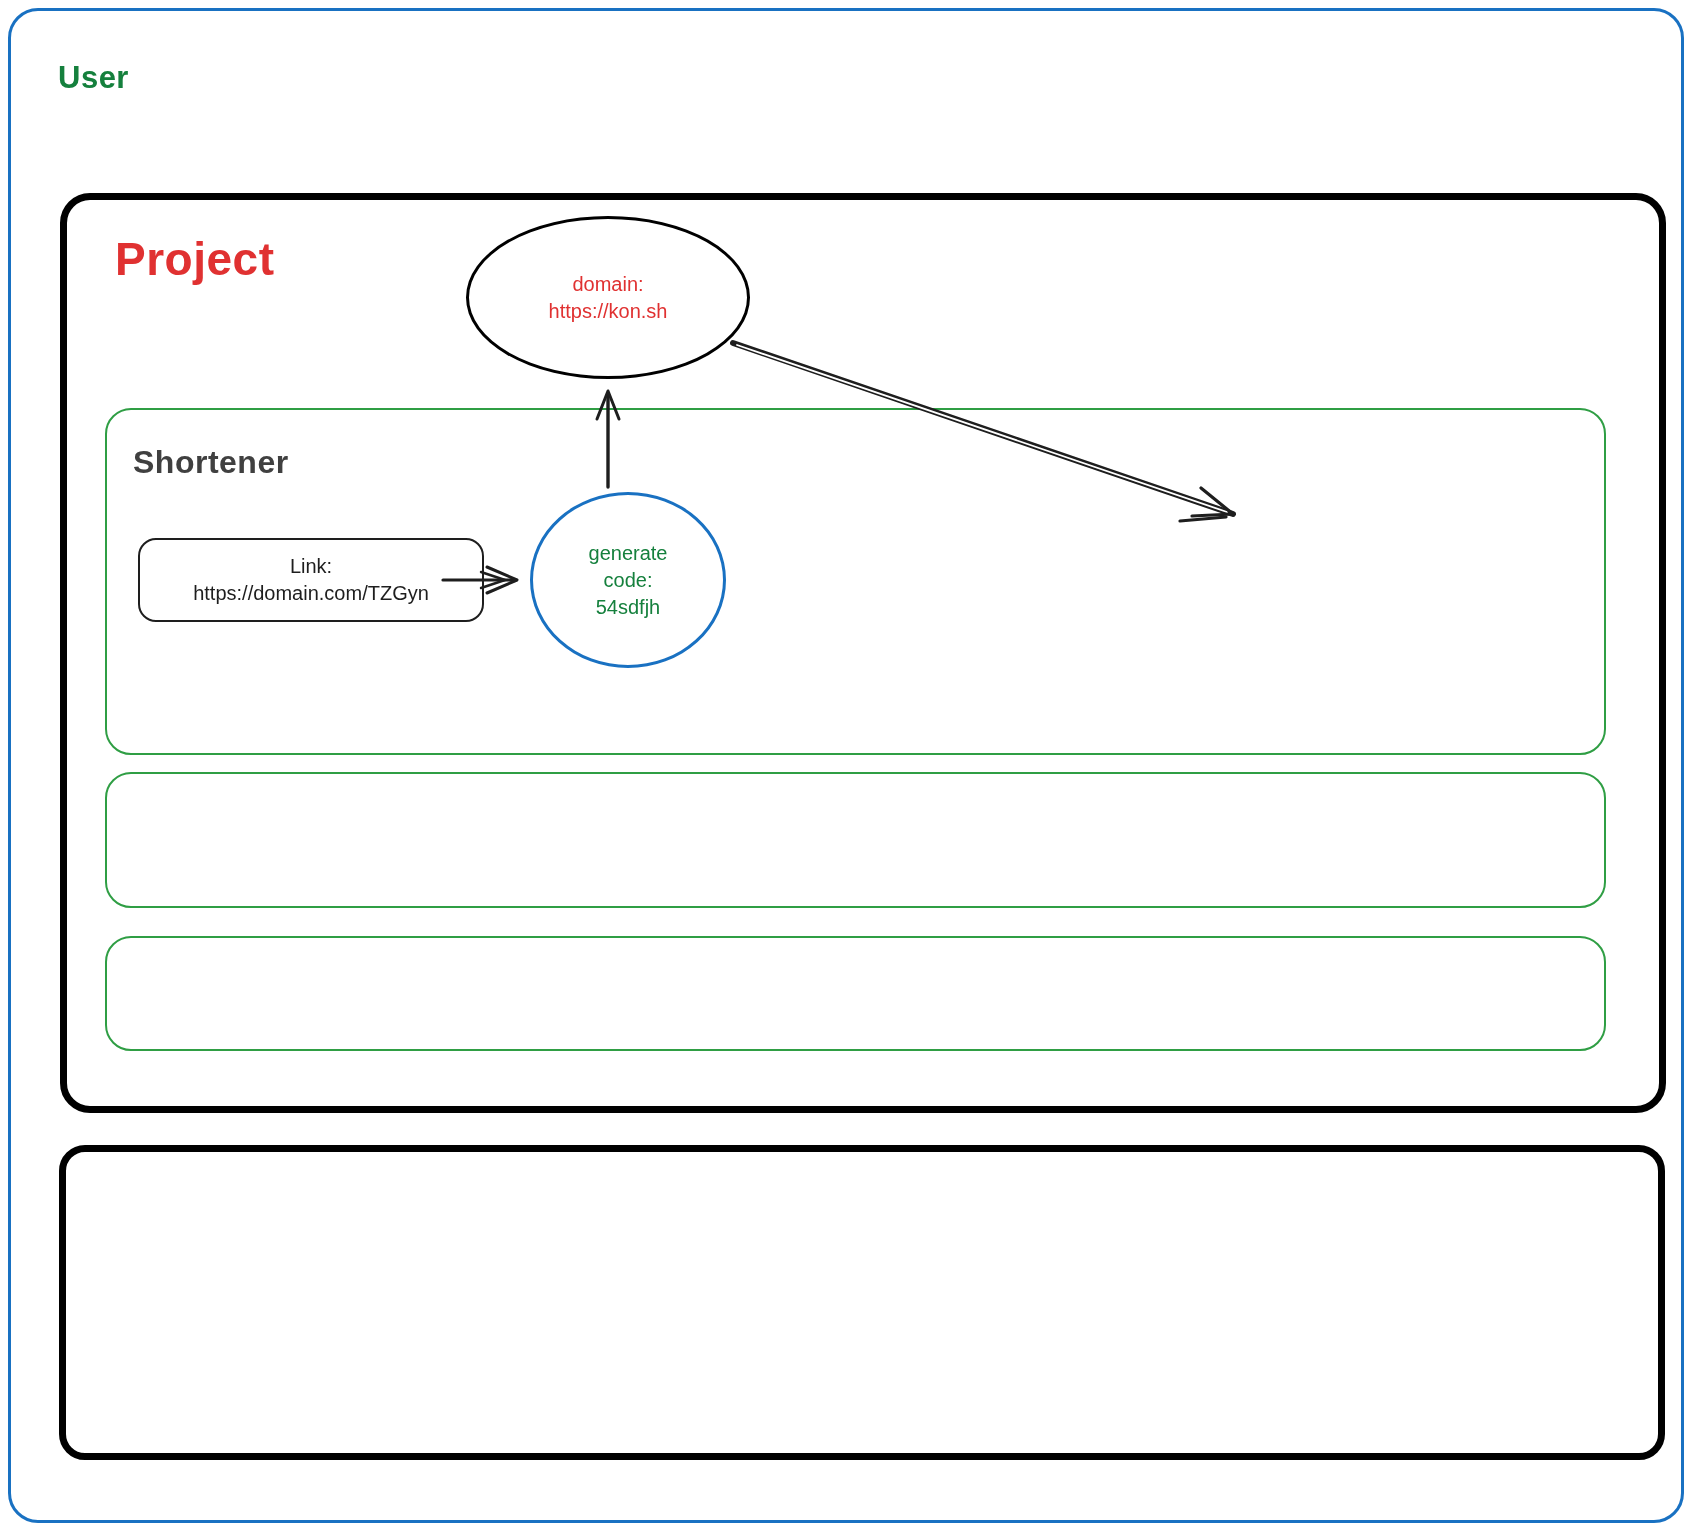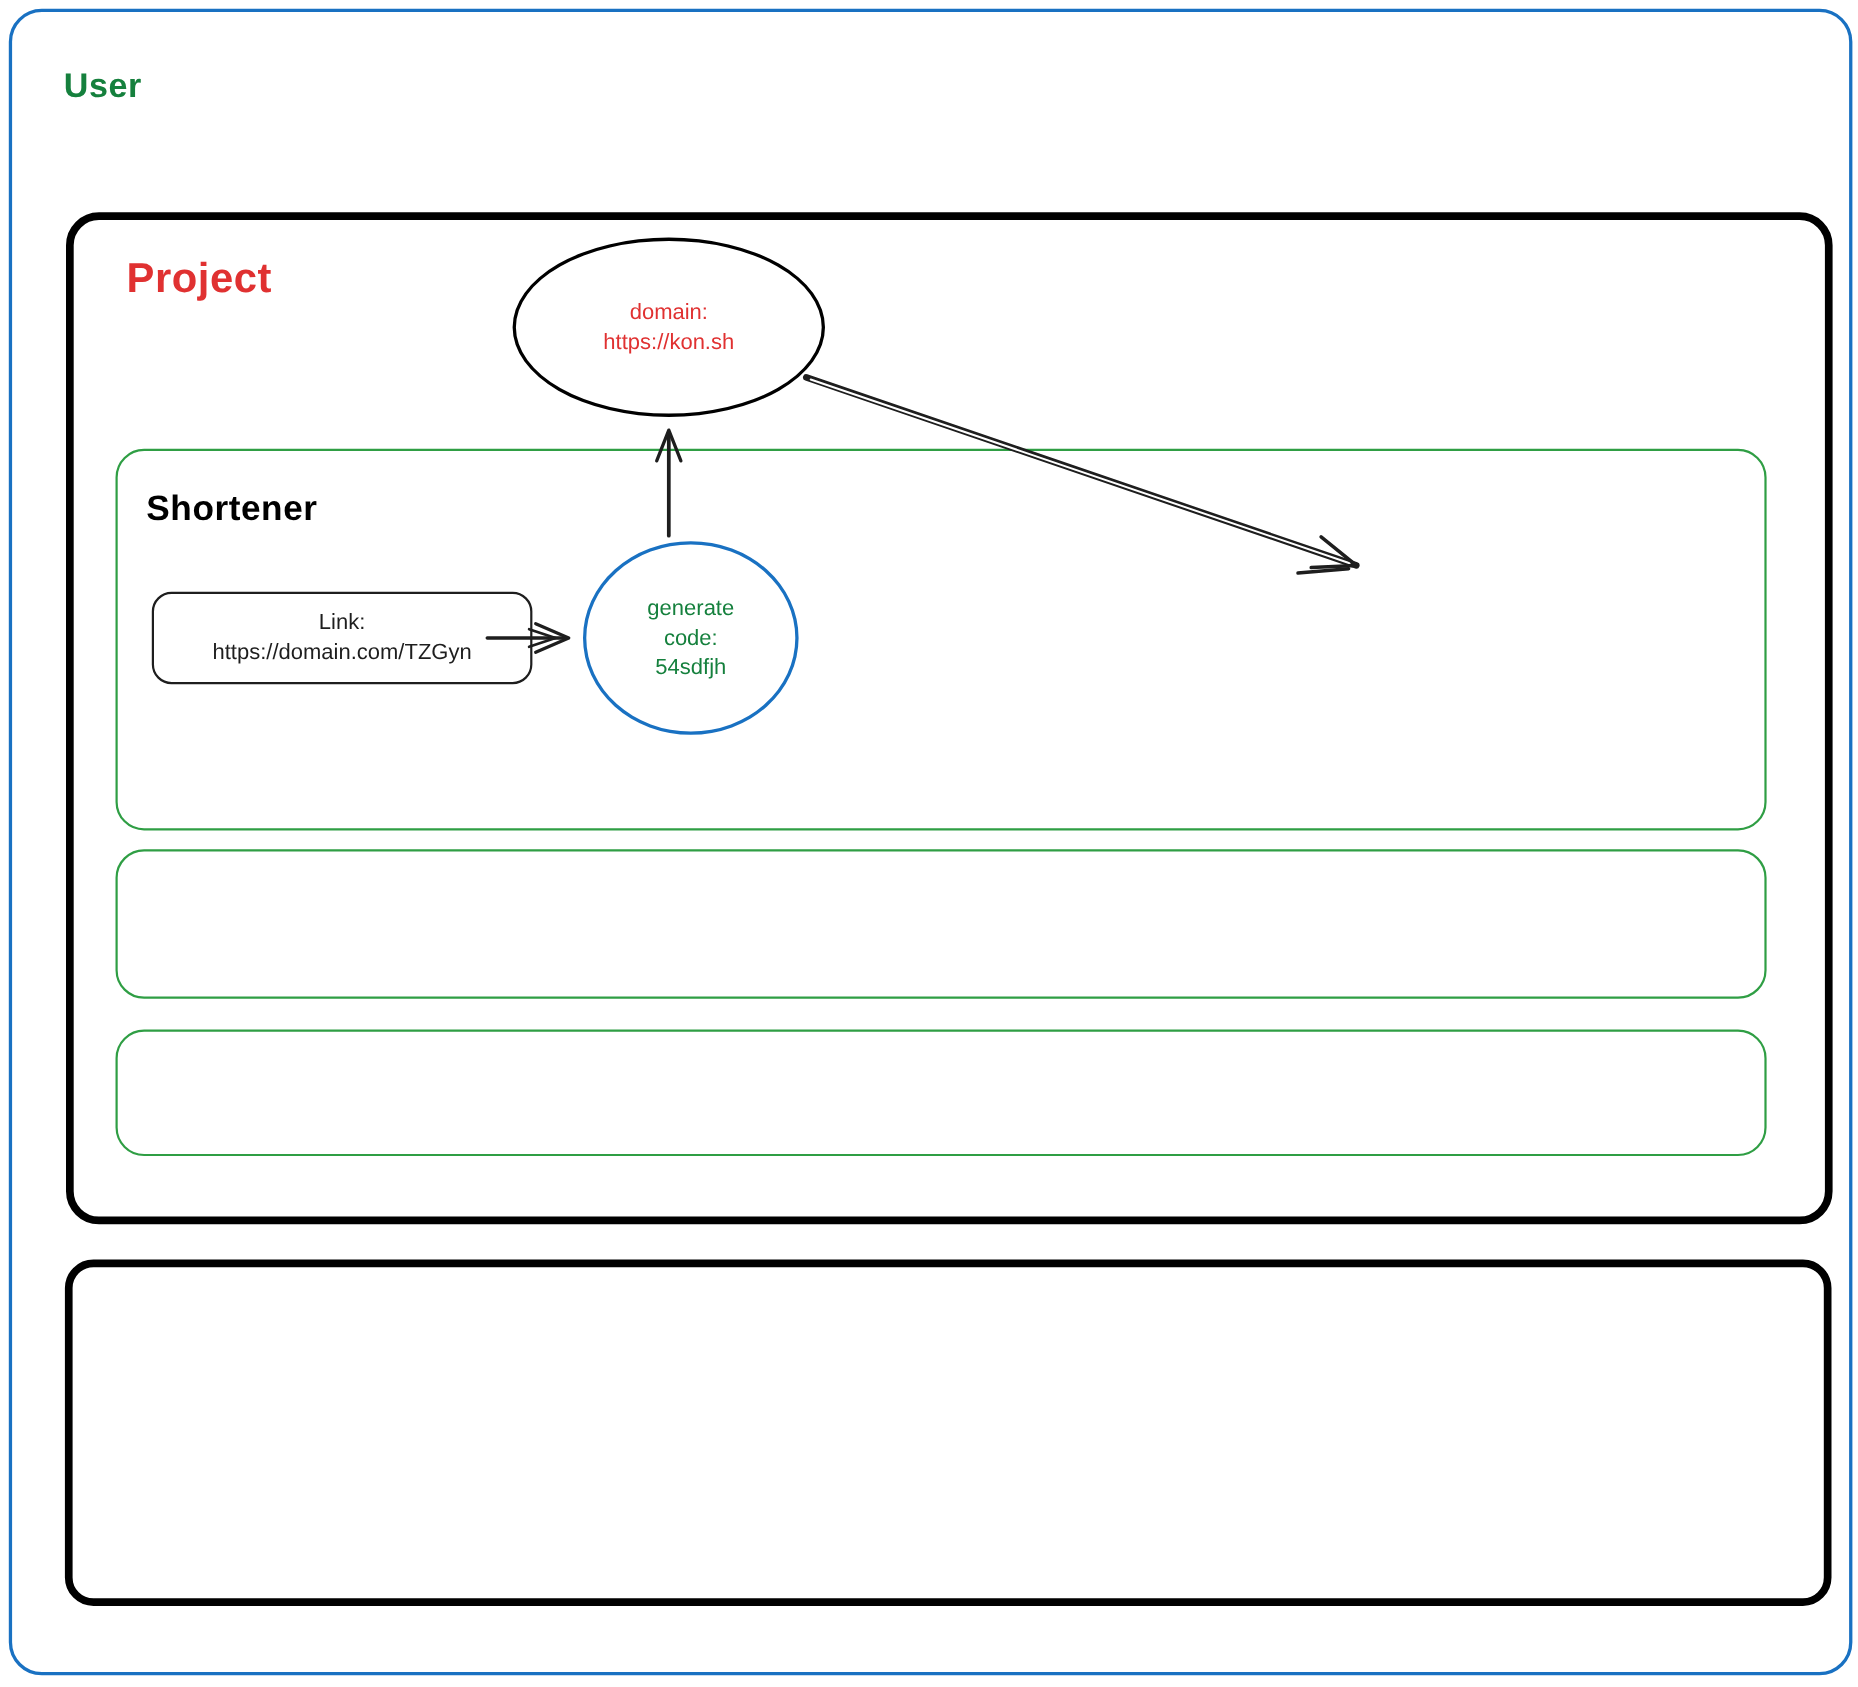--- a/index.html
+++ b/index.html
@@ -38,32 +38,32 @@
   }
   .node-line {
     font-size: 20px;
     line-height: 27px;
     font-weight: 500;
     white-space: nowrap;
   }
   
   .c-blue   { color: #15803d; }
   .c-red    { color: #e03131; }
-  .c-green  { color: #000000; }
+  .c-green  { color: #404040; }
   .c-ink    { color: #1e1e1e; }
   .b-blue   { border: 3px solid #1971c2; justify-content: center; }
   .b-red    { border: 7px solid #000000; }
   .b-green  { border: 2.5px solid #2f9e44; }
   .b-ink    { border: 2.5px solid #1e1e1e; }
 
   #user-frame      { left: 8px;    top: 8px;    width: 1676px; height: 1515px; border-radius: 30px; }
   #user-label      { left: 58px;   top: 60px;   font-size: 31px; }
 
   #project-frame   { left: 60px;   top: 193px;  width: 1606px; height: 920px;  border-radius: 30px; }
-  #project-label   { left: 115px;  top: 232px;  font-size: 38px; }
+  #project-label   { left: 115px;  top: 232px;  font-size: 46px; }
 
   #shortener-frame { left: 105px;  top: 408px;  width: 1501px; height: 347px;  border-radius: 26px; }
   #shortener-label { left: 133px;  top: 444px;  font-size: 32px; }
 
   #green-empty-1   { left: 105px;  top: 772px;  width: 1501px; height: 136px;  border-radius: 26px; }
   #green-empty-2   { left: 105px;  top: 936px;  width: 1501px; height: 115px;  border-radius: 26px; }
   #red-empty       { left: 59px;   top: 1145px; width: 1606px; height: 315px;  border-radius: 26px; }
 
   #domain-ellipse  { left: 466px;  top: 216px;  width: 284px;  height: 163px;  border-radius: 50%; border-width: 3.5px; }
   #link-box        { left: 138px;  top: 538px;  width: 346px;  height: 84px;   border-radius: 18px; }

